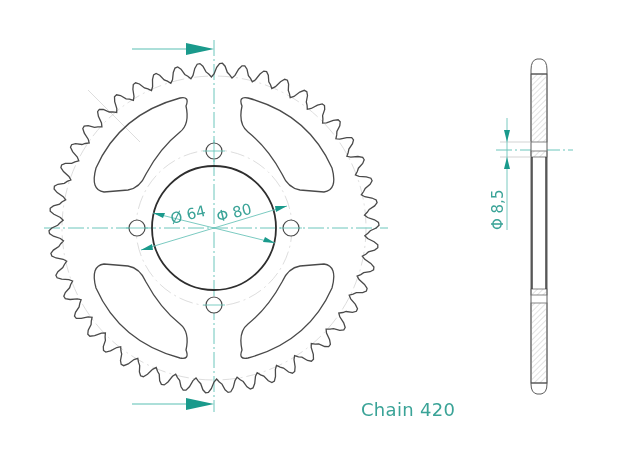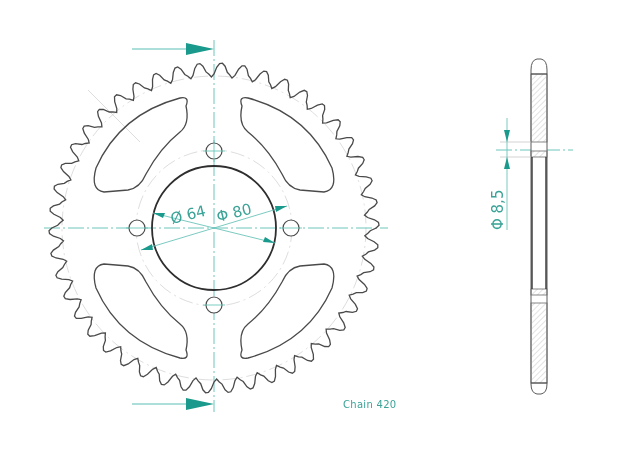--- a/index.html
+++ b/index.html
@@ -1,19 +1,19 @@
 <!DOCTYPE html>
 <html><head>
   <meta charset="utf-8">
   <style>
     html, body { margin: 0; padding: 0; background: #ffffff; }
     body { width: 620px; height: 465px; position: relative; overflow: hidden; font-family: "DejaVu Sans", sans-serif; }
     #drawing { position: absolute; left: 0; top: 0; width: 620px; height: 465px; }
     .dim-text { font-family: "DejaVu Sans", sans-serif; fill: #3aa397; }
-    .chain-label { position: absolute; left: 343px; top: 399px; font-size: 10px; color: #3aa397; font-family: "DejaVu Sans", sans-serif; letter-spacing: 0.3px; }
+    .chain-label { position: absolute; left: 361px; top: 399px; font-size: 18px; color: #3aa397; font-family: "DejaVu Sans", sans-serif; letter-spacing: 0.3px; }
   </style>
 </head>
 <body>
 
 <svg id="drawing" viewBox="0 0 620 465" xmlns="http://www.w3.org/2000/svg">
   <defs>
     <pattern id="hatch" width="4" height="4" patternUnits="userSpaceOnUse" patternTransform="rotate(45)">
       <line x1="0" y1="0" x2="0" y2="4" stroke="#b8b8b8" stroke-width="0.8"></line>
     </pattern>
   </defs>

